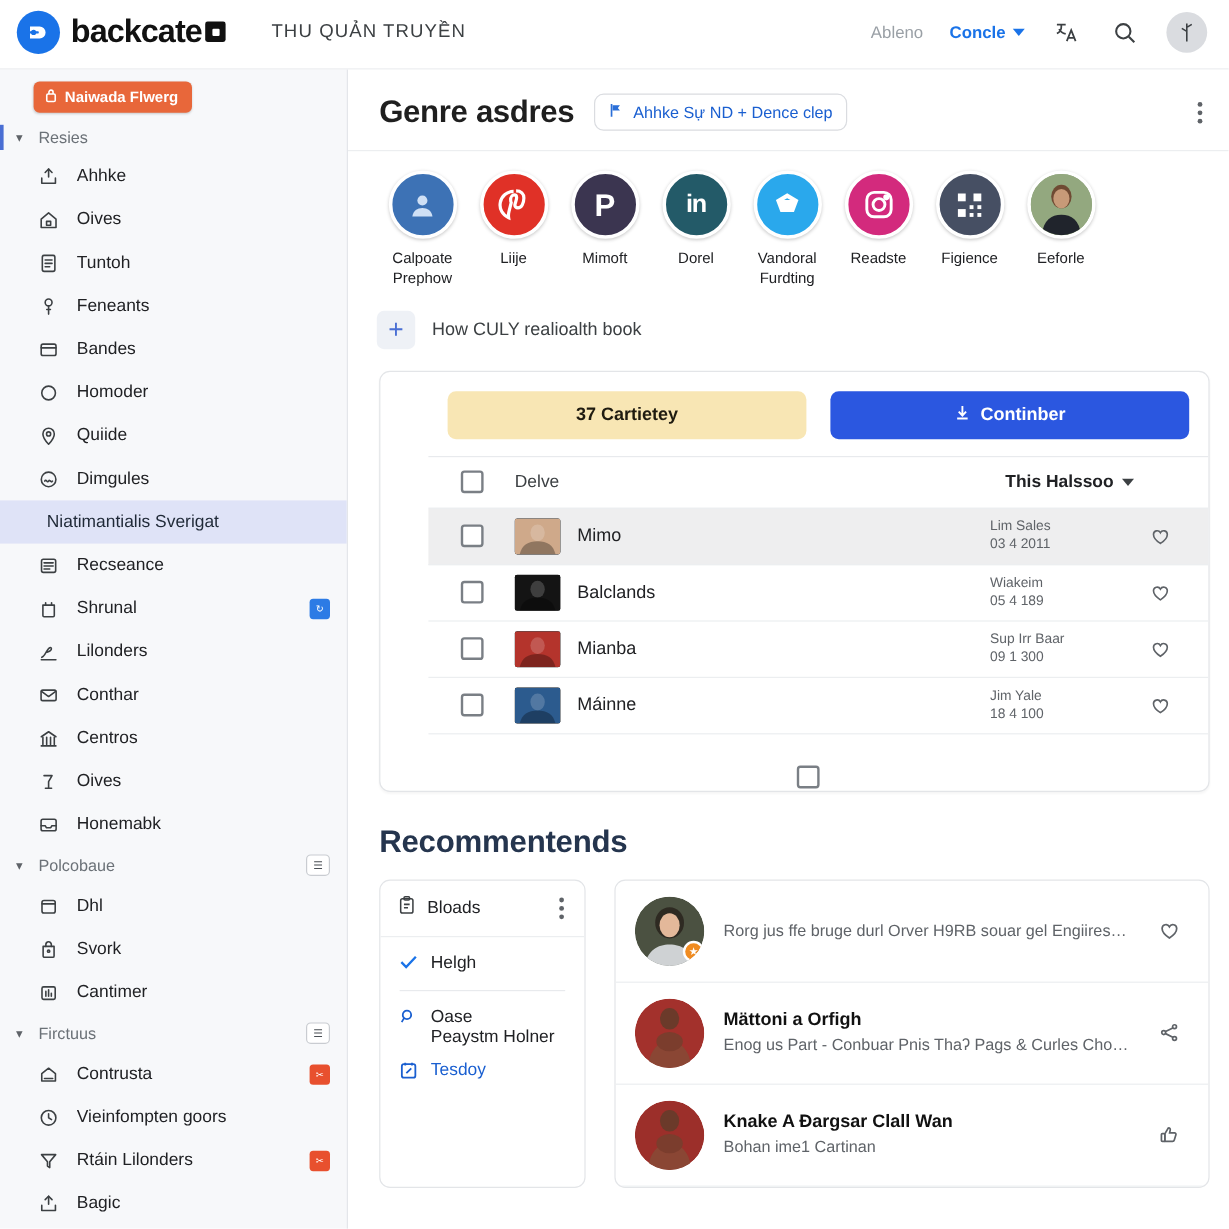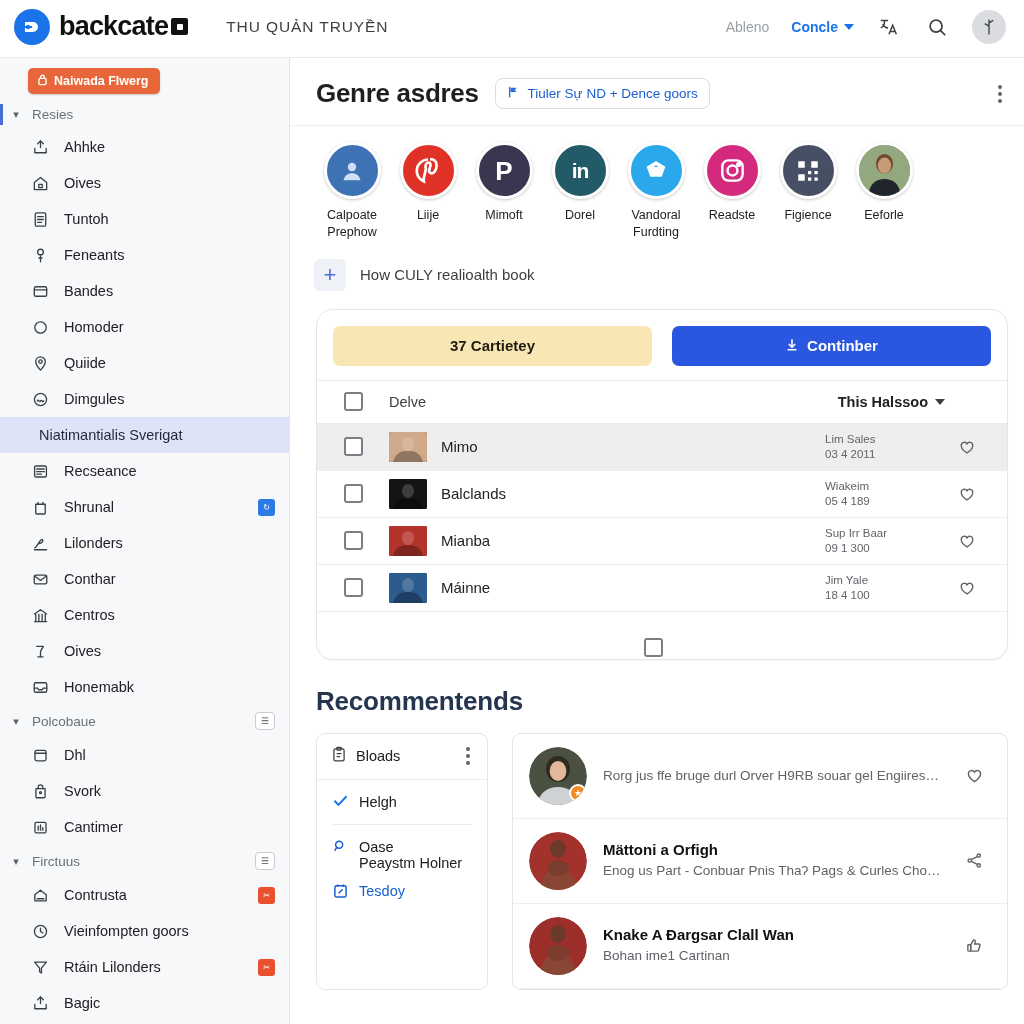--- a/index.html
+++ b/index.html
@@ -138,23 +138,24 @@
   .addbtn {
     width: 32px; height: 32px; border-radius: 6px; background: #eef1f6;
     display: flex; align-items: center; justify-content: center;
     color: #4a6fd4; font-size: 22px; line-height: 1;
   }
   .addlabel { font-size: 15px; color: #3c4043; }
 
   
   .card {
     margin: 4px 16px 0 26px;
-    border: 1px solid #e3e5e8; border-radius: 17px;
+    border: 1px solid #e3e5e8; border-radius: 9px;
     background: #fff; overflow: hidden;
     box-shadow: 0 1px 2px rgba(0,0,0,.04);
+    padding-left: 40px;
   }
   .card-actions { display: flex; gap: 20px; padding: 16px 16px 14px 16px; }
   .btn {
     flex: 1 1 0; height: 40px; border-radius: 7px;
     display: flex; align-items: center; justify-content: center; gap: 8px;
     font-size: 15px; font-weight: bold;
   }
   .btn.warn { background: #f8e6b4; color: #1f1b10; }
   .btn.primary { background: #2b57e0; color: #fff; }
 
@@ -495,21 +496,21 @@
 
       <div class="page-head">
         <div class="page-title">Genre asdres</div>
         <div class="chip-btn">
           <span>
             <svg width="14" height="14" viewBox="0 0 16 16">
                 <path d="M3 2v12" stroke="#2b6fd8" stroke-width="1.6" fill="none"></path>
                 <path d="M4 3h7l-2 2.6L11 8H4z" fill="#2b6fd8"></path>
               </svg>
           </span>
-          <span>Tiuler Sự ND + Dence goors</span>
+          <span>Ahhke Sự ND + Dence clep</span>
         </div>
         <div class="kebab">
             <i></i>
             <i></i>
             <i></i>
           </div>
       </div>
 
       <div class="social-row" id="social-row">
           <div class="social">

